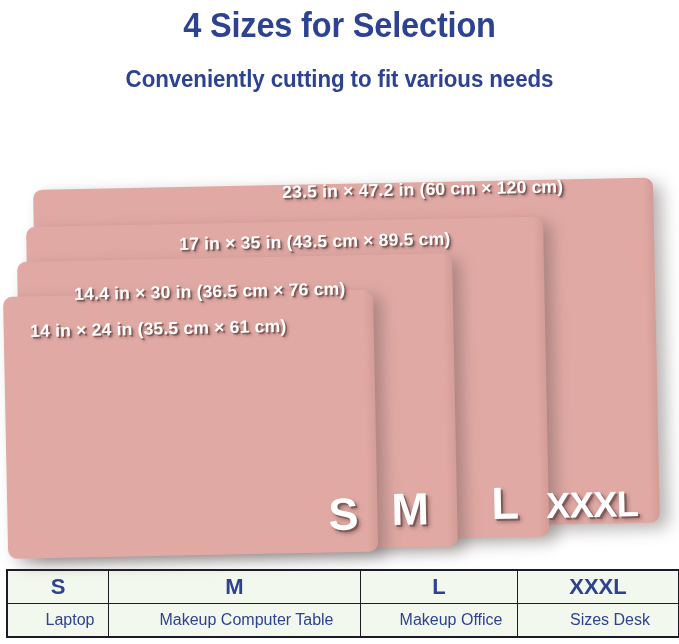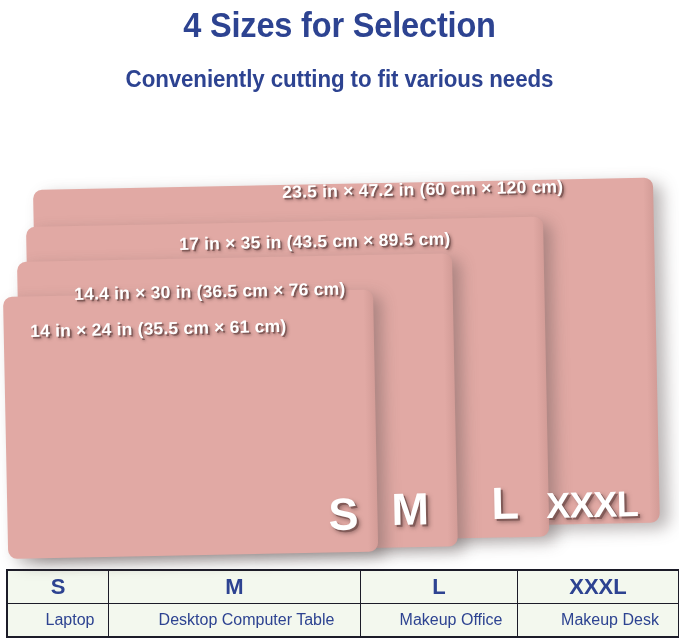--- a/index.html
+++ b/index.html
@@ -201,18 +201,18 @@
 <table id="size-table">
   <tbody>
       <tr class="code-row">
     <td class="col-s">S</td>
     <td class="col-m">M</td>
     <td class="col-l">L</td>
     <td class="col-xxxl">XXXL</td>
   </tr>
   <tr class="use-row">
     <td class="col-s">Laptop</td>
-    <td class="col-m">Desktop Computer Table</td>
+    <td class="col-m">Makeup Computer Table</td>
     <td class="col-l">Makeup Office</td>
-    <td class="col-xxxl">Makeup Desk</td>
+    <td class="col-xxxl">Sizes Desk</td>
   </tr>
 </tbody>
   </table>
 
 </body></html>

